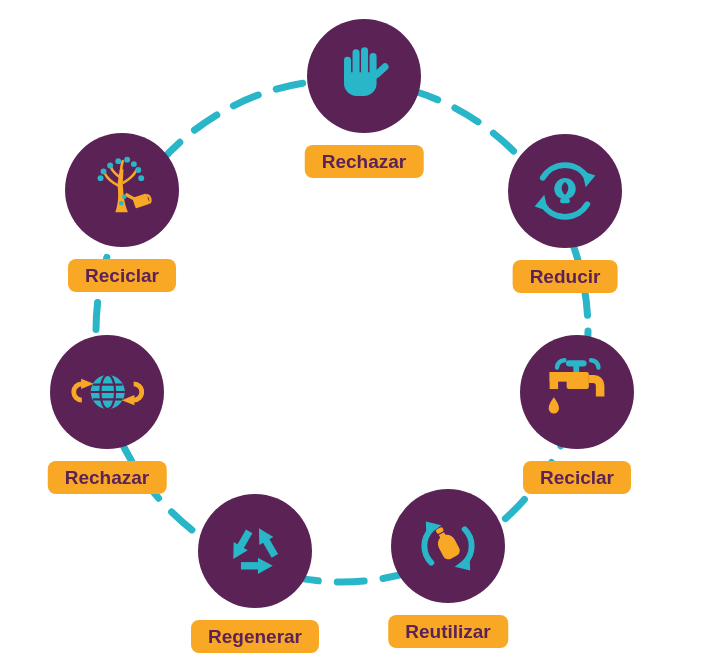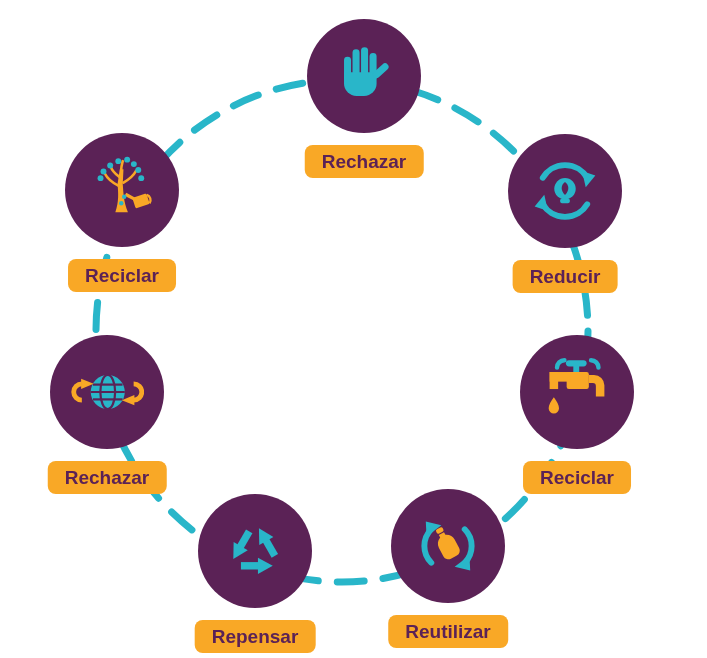--- a/index.html
+++ b/index.html
@@ -168,21 +168,21 @@
         <g class="f-t">
           <g id="rcy-arm">
             <rect x="-19" y="15" width="25" height="10"></rect>
             <polygon points="4,9 24,20 4,31"></polygon>
           </g>
           <use href="#rcy-arm" transform="rotate(120)"></use>
           <use href="#rcy-arm" transform="rotate(240)"></use>
         </g>
       </svg>
     </div>
-    <div class="pill">Repensar</div>
+    <div class="pill">Regenerar</div>
   </div>
 
   <div class="node" style="left:107px;top:392px">
     <div class="circle">
       <svg class="icon" viewBox="-50 -50 100 100">
         <circle class="f-t" cx="1" cy="0" r="23"></circle>
         <g fill="none" class="s-p" stroke-width="3">
           <ellipse cx="1" cy="0" rx="10" ry="23"></ellipse>
           <line x1="-19" y1="-10" x2="21" y2="-10"></line>
           <line x1="-22" y1="0" x2="24" y2="0"></line>

